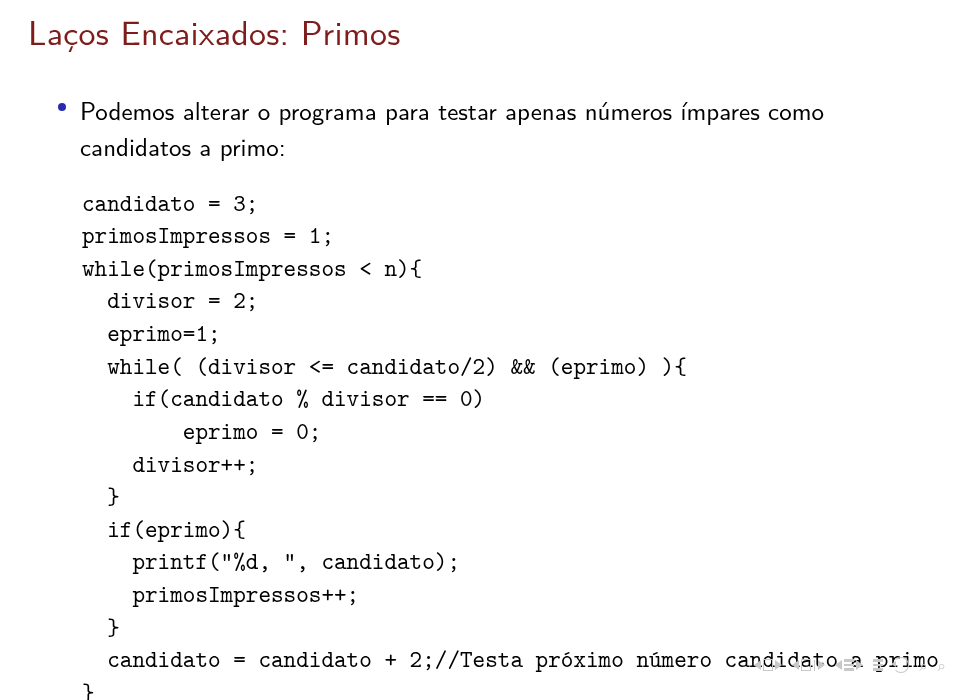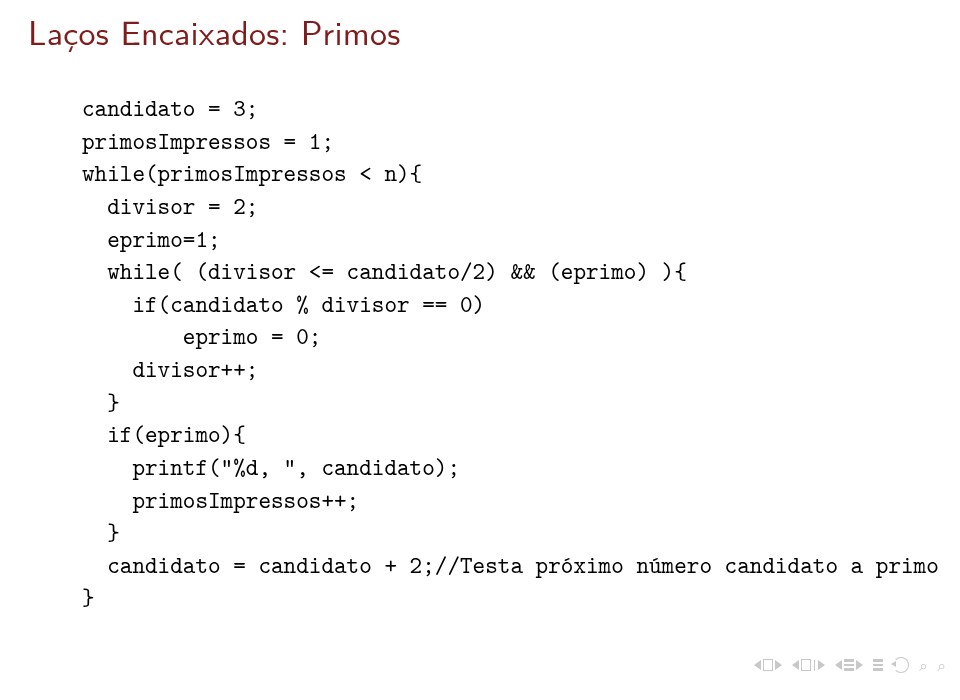--- a/index.html
+++ b/index.html
@@ -148,20 +148,24 @@
     border-bottom: 3px solid transparent;
     border-right: 5px solid #c8c8c8;
   }
 </style>
 </head>
 <body>
 
 <div class="slide">
   <h1 class="title">Laços Encaixados: Primos</h1>
 
+  <div class="bullet-row">
+    <div class="bullet-dot"></div>
+    <div class="bullet-text">Podemos alterar o programa para testar apenas números ímpares como candidatos a primo:</div>
+  </div>
 
   <div class="code">candidato = 3;
 primosImpressos = 1;
 while(primosImpressos &lt; n){
   divisor = 2;
   eprimo=1;
   while( (divisor &lt;= candidato/2) &amp;&amp; (eprimo) ){
     if(candidato % divisor == 0)
         eprimo = 0;
     divisor++;

